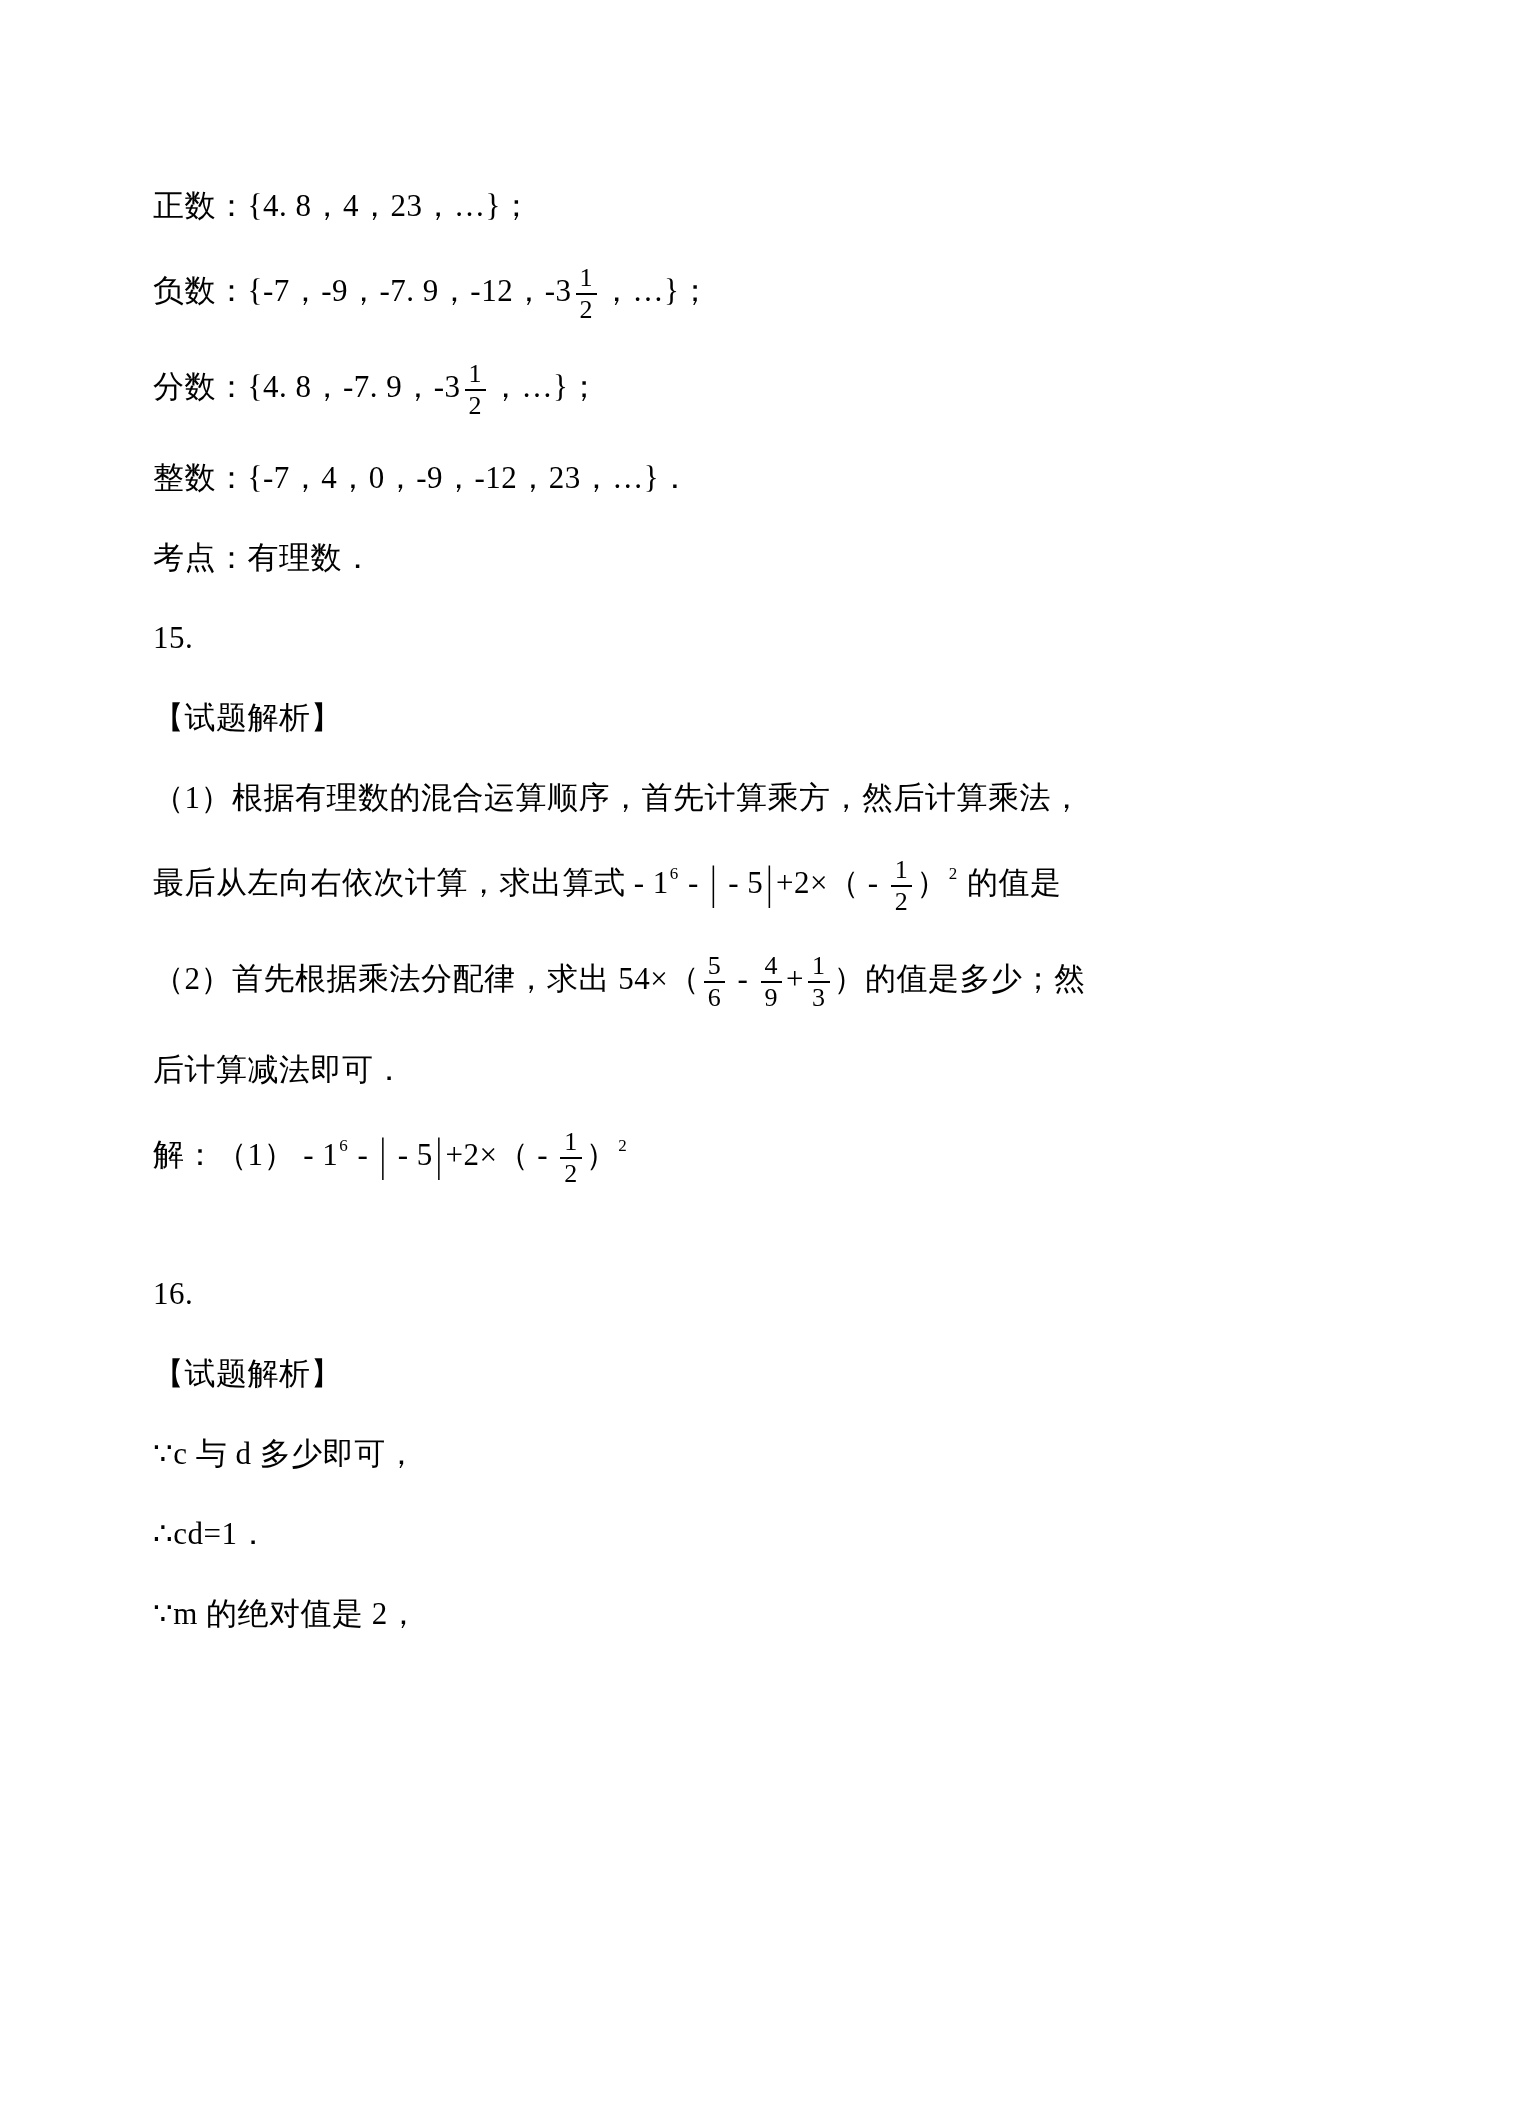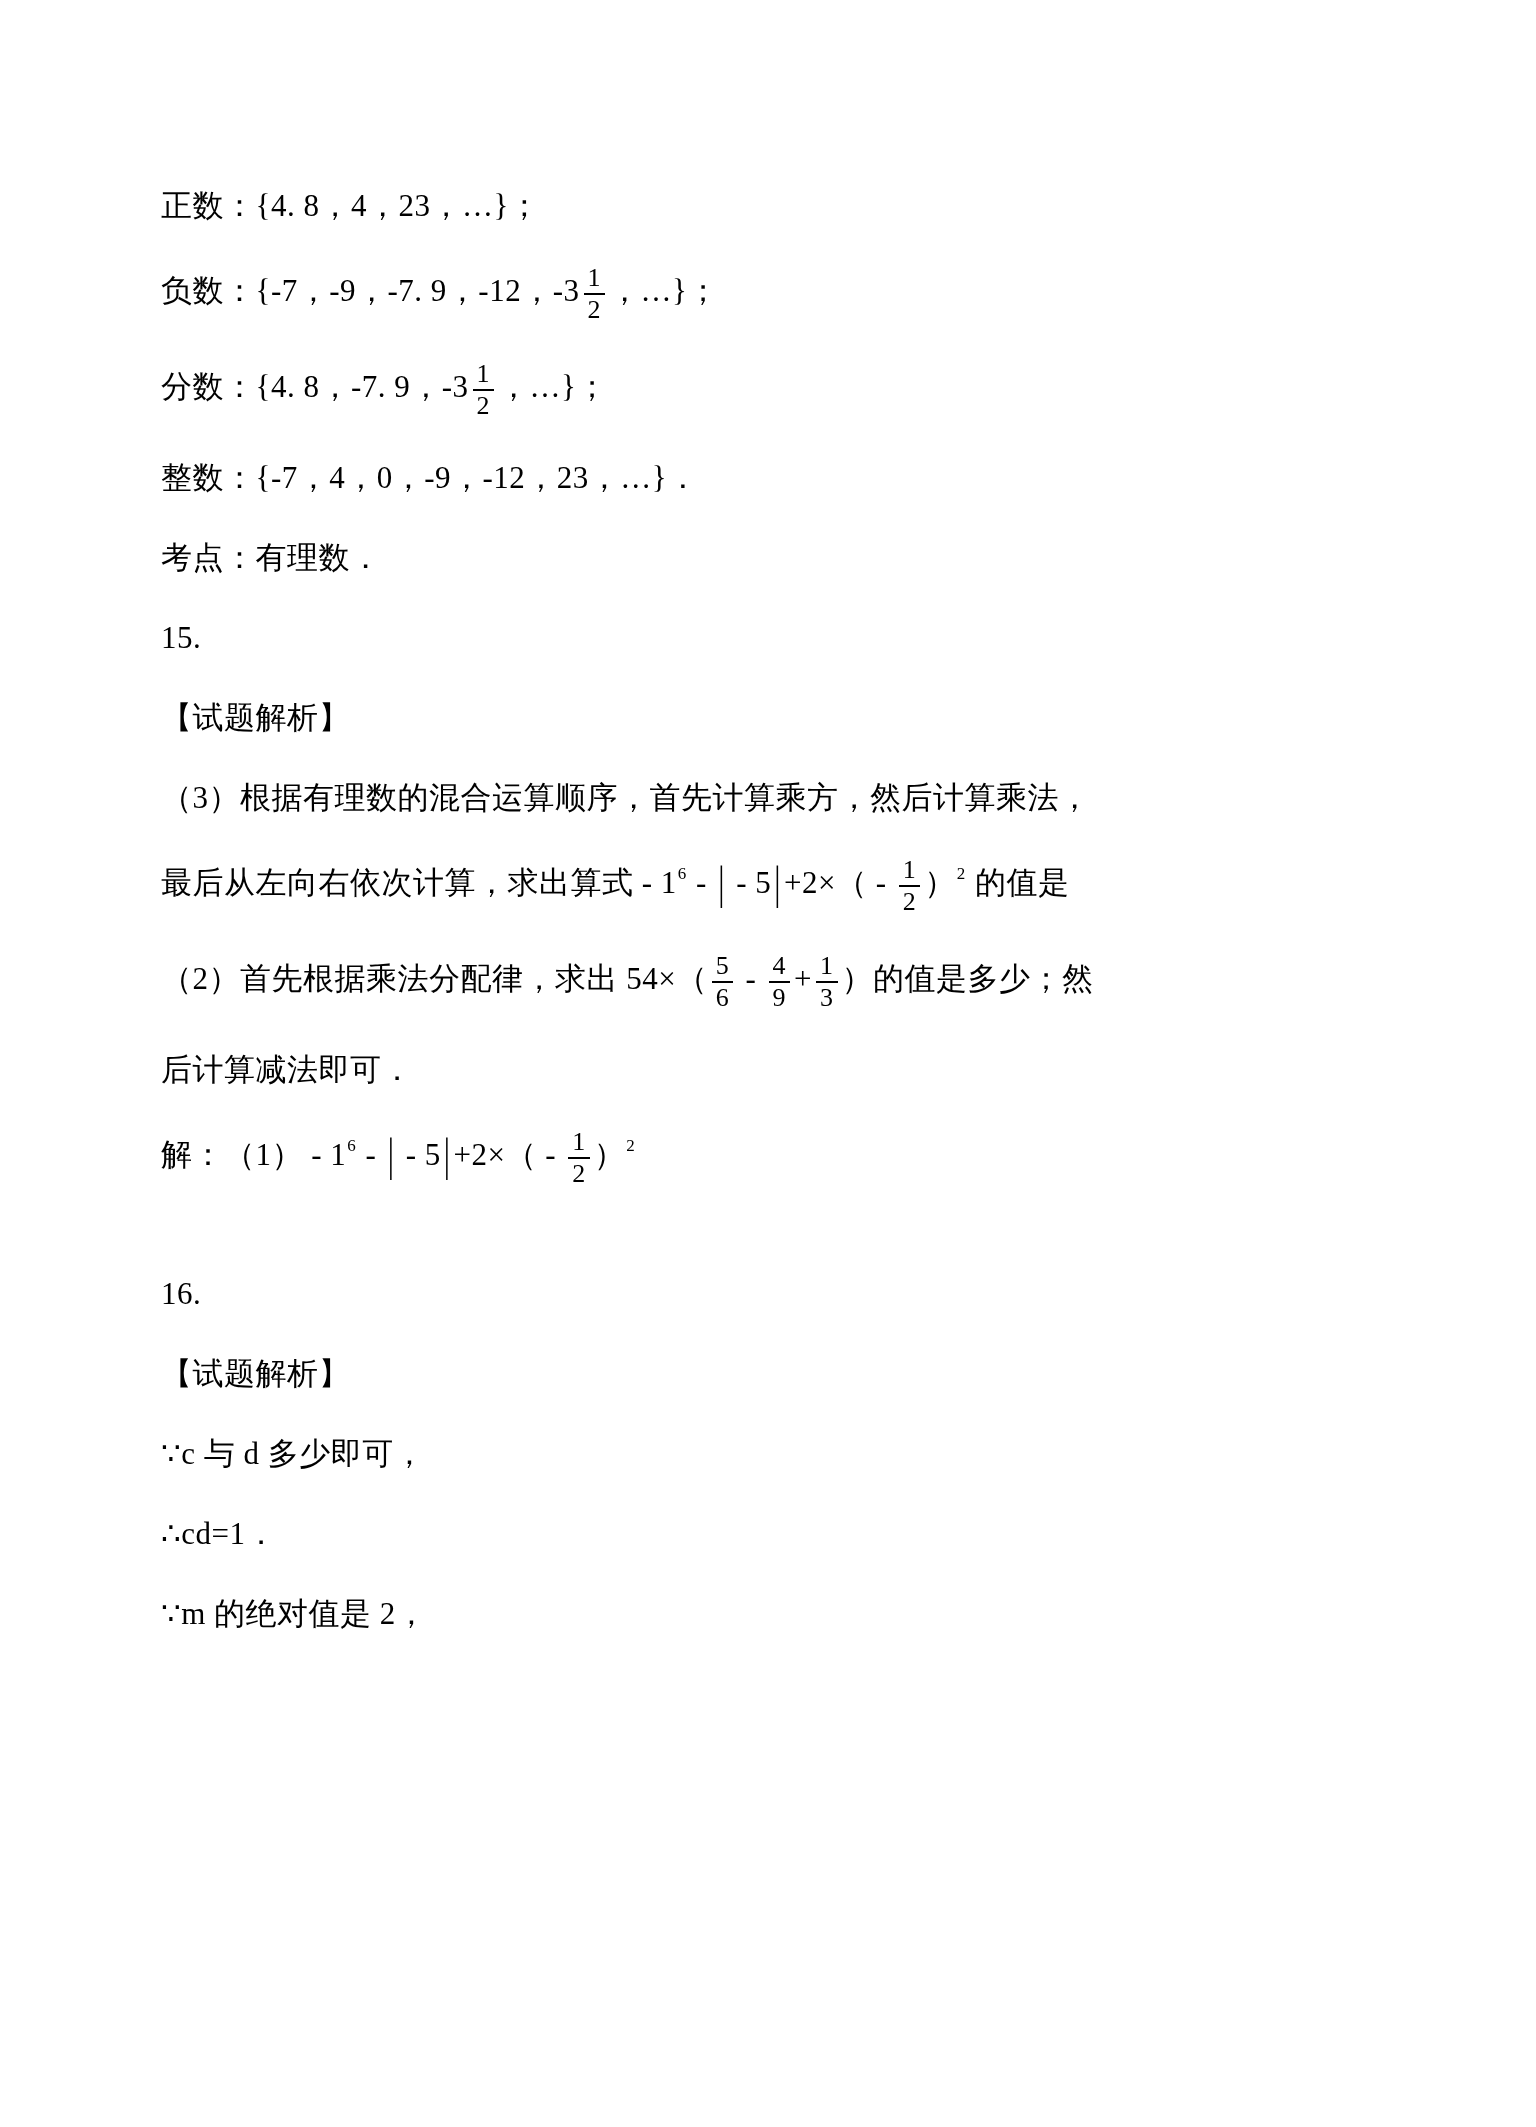--- a/index.html
+++ b/index.html
@@ -13,21 +13,21 @@
     height: 2127px;
     background: #ffffff;
     color: #000000;
     overflow: hidden;
     font-family: "Liberation Serif", "DejaVu Serif", serif;
   }
   .doc {
     padding: 183px 140px 0 145px;
   }
   p.line {
-    margin: 0 0 34px 16px;
+    margin: 0 0 34px 8px;
     font-size: 31px;
     line-height: 46px;
     white-space: nowrap;
     letter-spacing: 0.5px;
   }
   p.line.mb-xl { margin-bottom: 82px; }
   p.line.mb-lg { margin-bottom: 72px; }
 
   
   .frac {
@@ -69,21 +69,21 @@
 
 <div class="page">
   <div class="doc">
     <p class="line">正数：{4. 8，4，23，…}；</p>
     <p class="line">负数：{-7，-9，-7. 9，-12，-3<span class="frac"><span class="num">1</span><span class="den">2</span></span>，…}；</p>
     <p class="line">分数：{4. 8，-7. 9，-3<span class="frac"><span class="num">1</span><span class="den">2</span></span>，…}；</p>
     <p class="line">整数：{-7，4，0，-9，-12，23，…}．</p>
     <p class="line">考点：有理数．</p>
     <p class="line">15.</p>
     <p class="line">【试题解析】</p>
-    <p class="line">（3）根据有理数的混合运算顺序，首先计算乘方，然后计算乘法，</p>
+    <p class="line">（1）根据有理数的混合运算顺序，首先计算乘方，然后计算乘法，</p>
     <p class="line">最后从左向右依次计算，求出算式 - 1<sup class="exp">6</sup> - <span class="abs-bar">|</span> - 5<span class="abs-bar">|</span>+2×（ - <span class="frac"><span class="num">1</span><span class="den">2</span></span>）<sup class="exp">2</sup> 的值是</p>
     <p class="line">（2）首先根据乘法分配律，求出 54×（<span class="frac"><span class="num">5</span><span class="den">6</span></span> - <span class="frac"><span class="num">4</span><span class="den">9</span></span>+<span class="frac"><span class="num">1</span><span class="den">3</span></span>）的值是多少；然</p>
     <p class="line">后计算减法即可．</p>
     <p class="line mb-xl">解：（1） - 1<sup class="exp">6</sup> - <span class="abs-bar">|</span> - 5<span class="abs-bar">|</span>+2×（ - <span class="frac"><span class="num">1</span><span class="den">2</span></span>）<sup class="exp">2</sup></p>
     <p class="line">16.</p>
     <p class="line">【试题解析】</p>
     <p class="line">∵c 与 d 多少即可，</p>
     <p class="line">∴cd=1．</p>
     <p class="line">∵m 的绝对值是 2，</p>
   </div>

